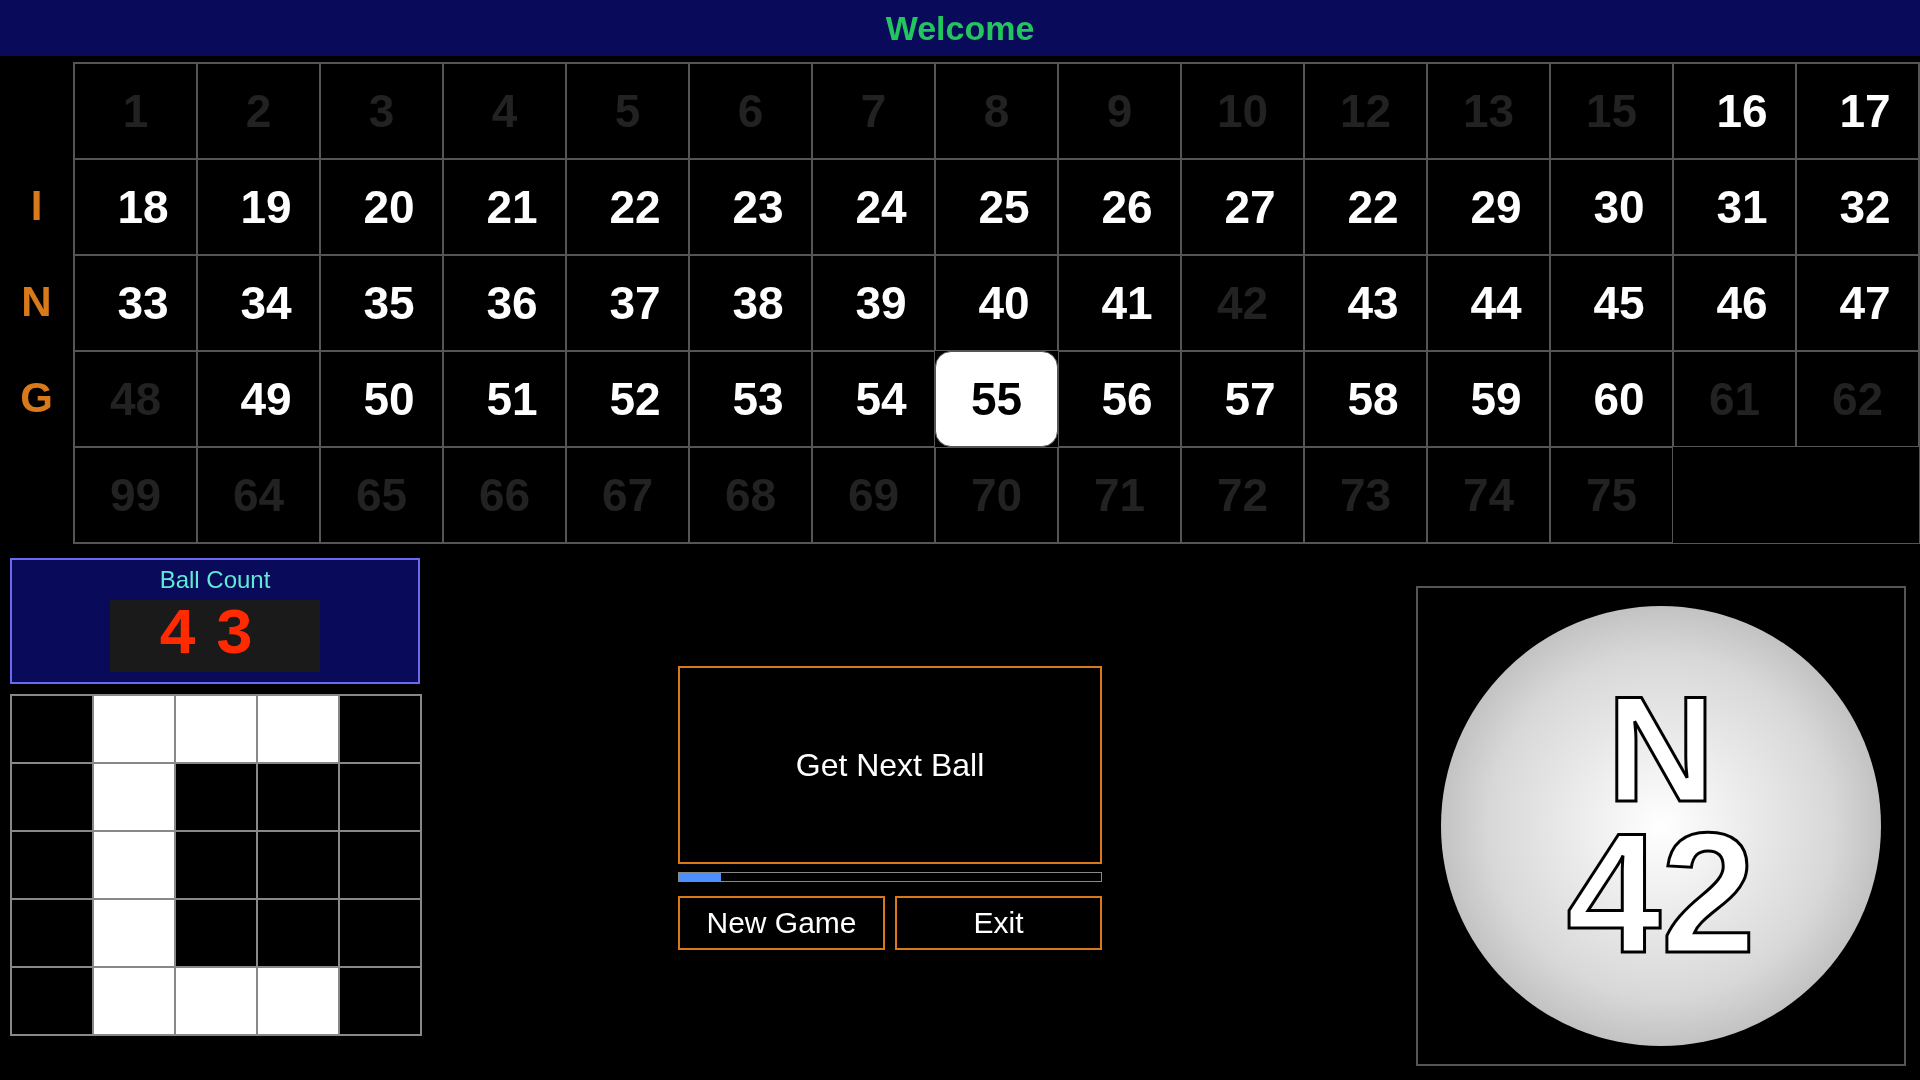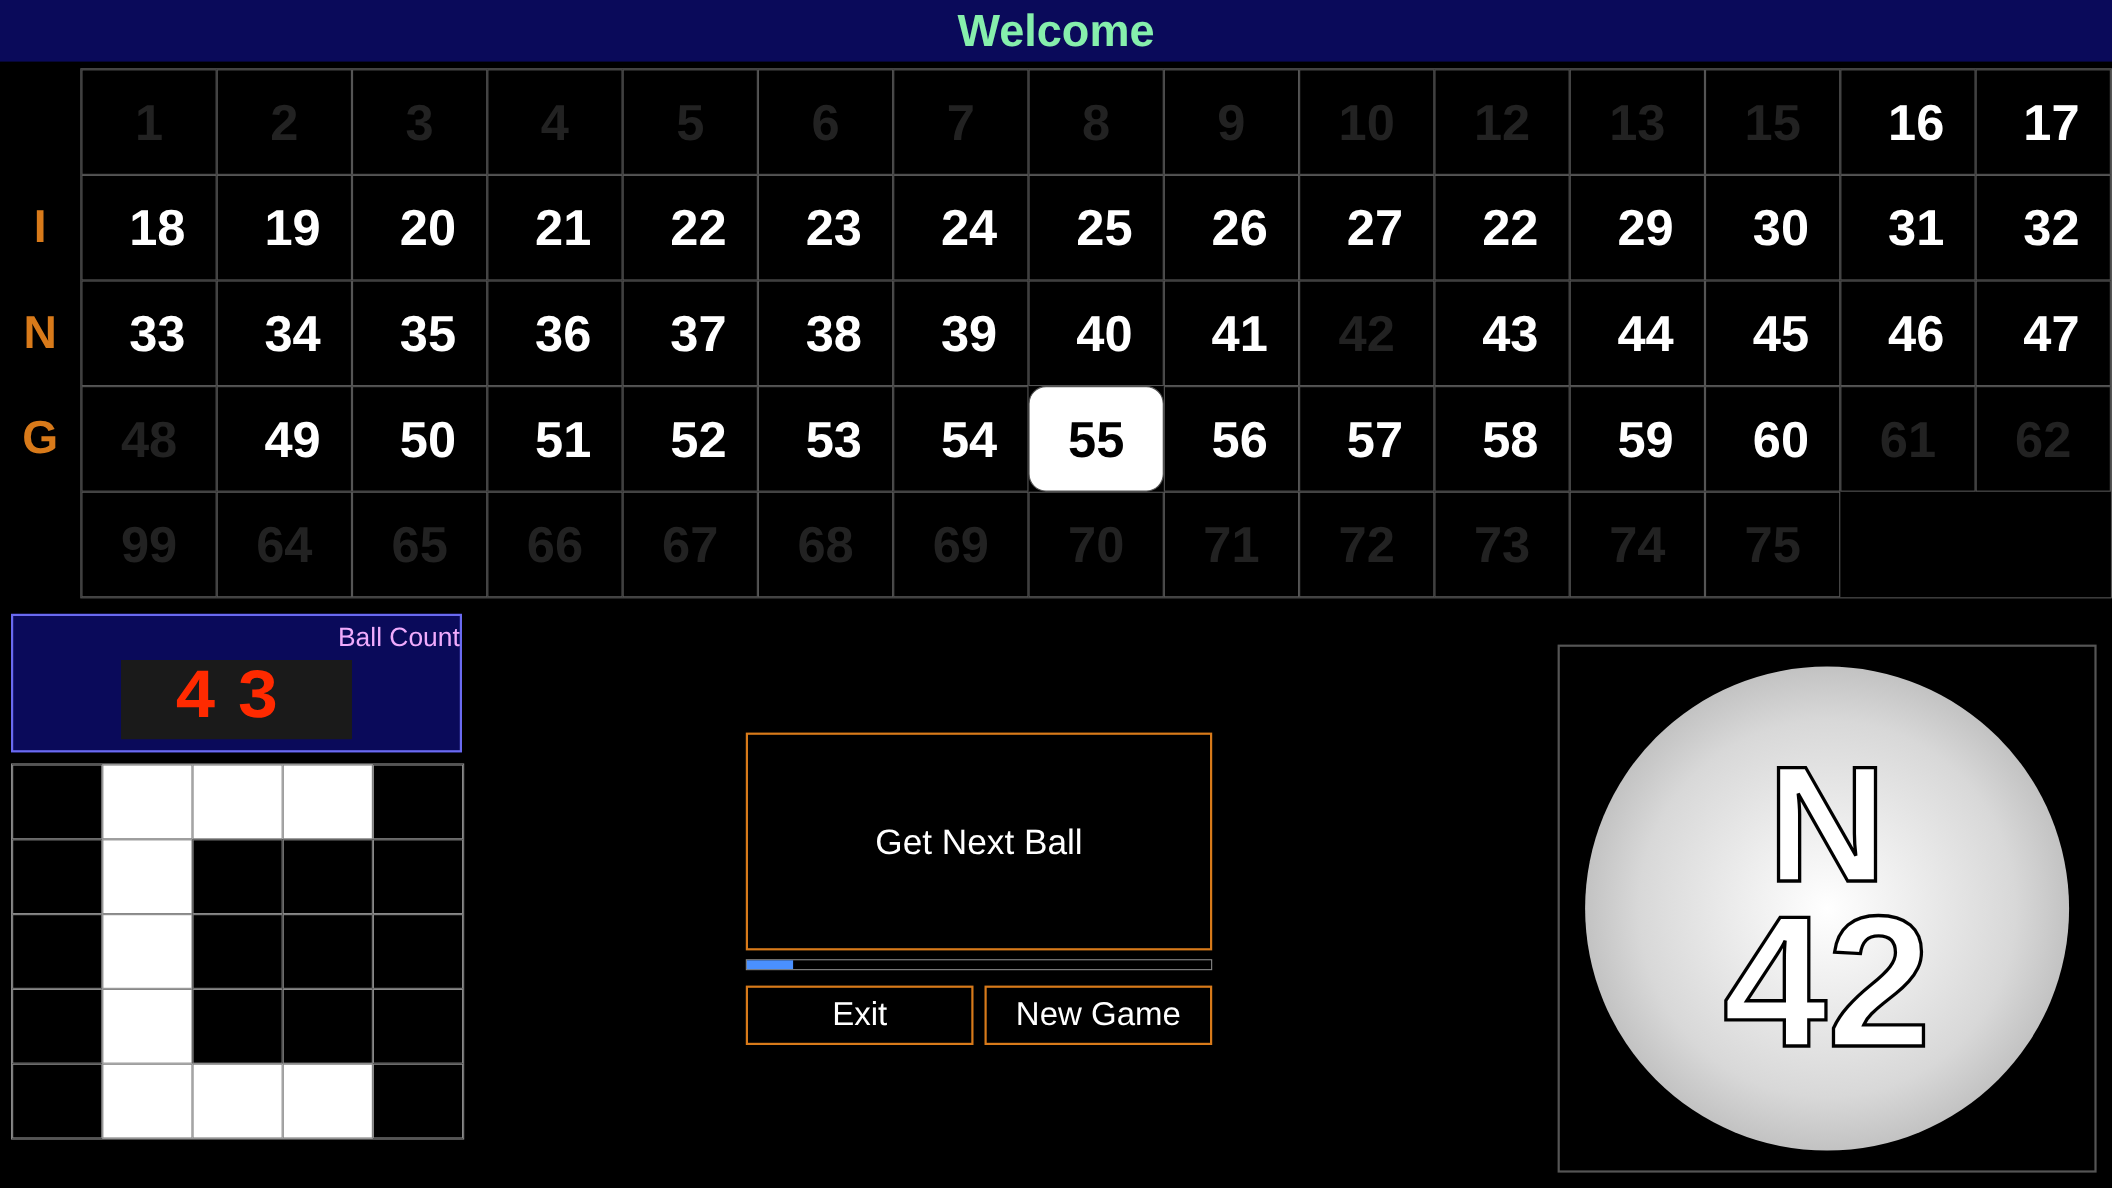--- a/index.html
+++ b/index.html
@@ -12,22 +12,22 @@
   color: #fff;
 }
 .header {
   background: #0a0a5a;
   height: 56px;
   display: flex;
   align-items: center;
   justify-content: center;
 }
 .header-title {
-  color: #86efac;
-  font-size: 41px;
+  color: #22c55e;
+  font-size: 34px;
   font-weight: bold;
 }
 .board-area {
   display: flex;
   padding-top: 6px;
 }
 .row-labels {
   display: flex;
   flex-direction: column;
   width: 78px;
@@ -68,23 +68,23 @@
 .ballcount-panel {
   position: absolute;
   left: 10px;
   top: 14px;
   width: 410px;
   height: 126px;
   background: #0a0a5a;
   border: 2px solid #6a6af0;
 }
 .ballcount-label {
-  color: #f0abfc;
+  color: #5eead4;
   font-size: 24px;
-  text-align: right;
+  text-align: center;
   padding-top: 6px;
 }
 .ballcount-value {
   background: #1a1a1a;
   color: #ff2a00;
   font-size: 64px;
   font-weight: bold;
   text-align: center;
   margin: 6px auto 0;
   width: 210px;
@@ -315,22 +315,22 @@
       <div class="pcell on"></div>
       <div class="pcell"></div>
     </div>
 
   <div class="controls">
     <div class="get-next">Get Next Ball</div>
     <div class="progress">
       <div class="progress-fill" id="progress-fill" style="width: 10%;"></div>
     </div>
     <div class="button-row">
+      <div class="btn">New Game</div>
       <div class="btn">Exit</div>
-      <div class="btn">New Game</div>
     </div>
   </div>
 
   <div class="ball-panel">
     <div class="ball">
       <div class="ball-letter">N</div>
       <div class="ball-number">42</div>
     </div>
   </div>
 

